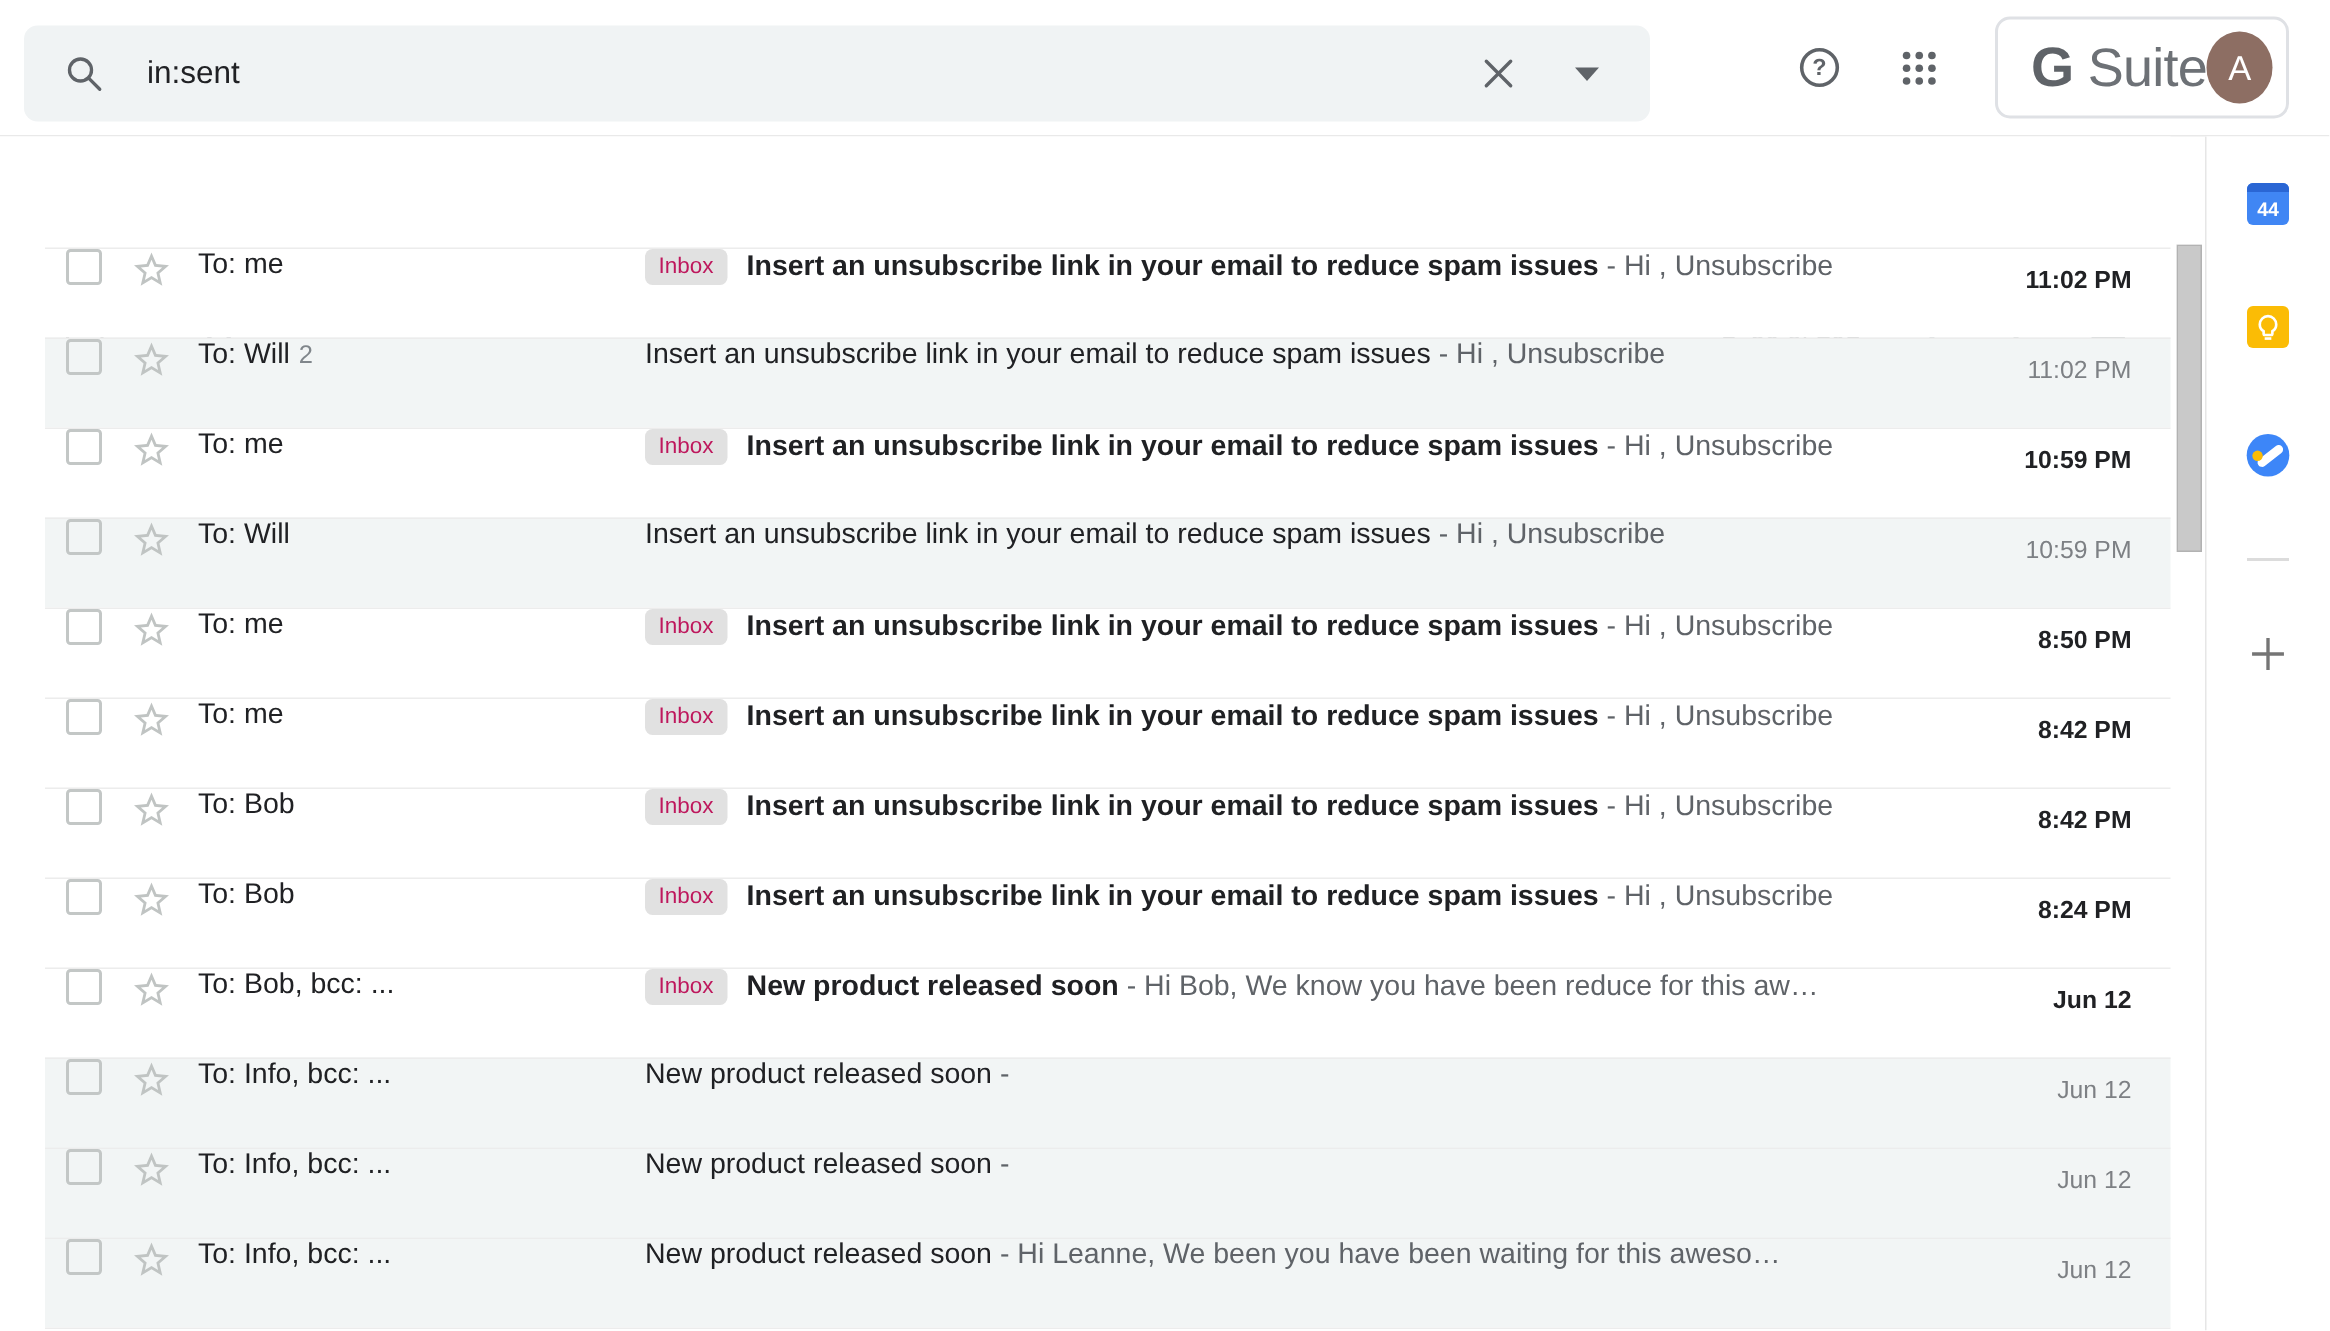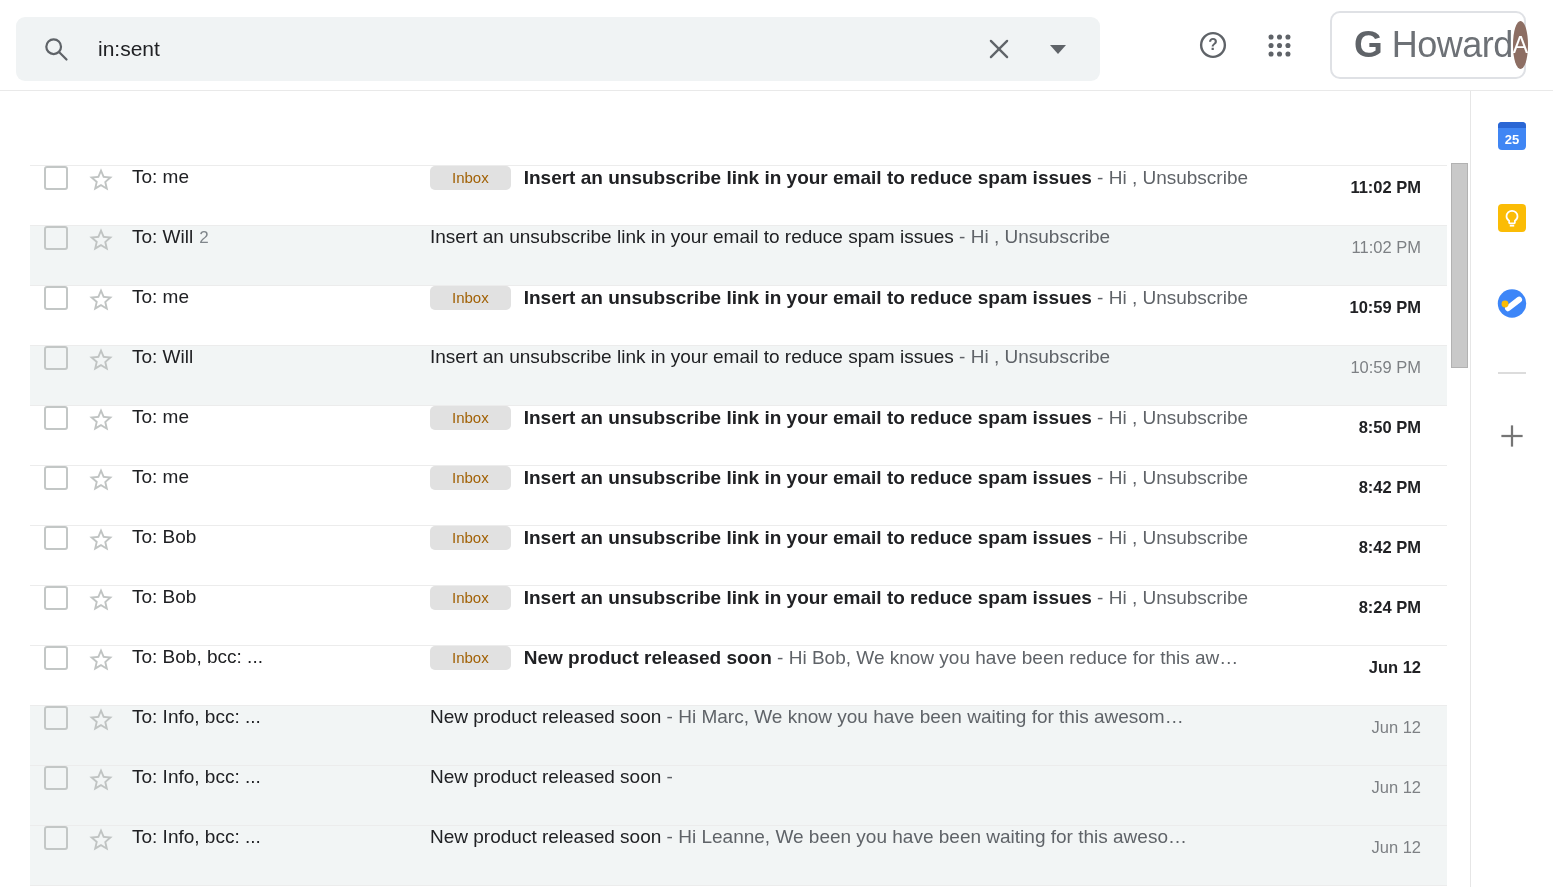--- a/index.html
+++ b/index.html
@@ -51,22 +51,22 @@
   .row.read { background:#f2f5f5; }
   .row-check { width:24px; height:24px; border:2px solid #c3c7c6; border-radius:3px;
     flex:0 0 auto; cursor:pointer; }
   .row-star { width:28px; height:28px; flex:0 0 auto; margin-left:19px; cursor:pointer; }
   .recipient { flex:0 0 298px; margin-left:17px; font-size:19px; color:#202124;
     white-space:nowrap; overflow:hidden; }
   .recipient .count { color:#80868b; font-size:17px; margin-left:6px; }
   .recipient .count:empty { display:none; }
   .subject-cell { flex:1 1 auto; min-width:0; display:flex; align-items:center;
     white-space:nowrap; overflow:hidden; font-size:19px; }
-  .chip { background:#e1e1e1; color:#a16207; font-size:15px; border-radius:5px;
-    padding:3px 22px 4px; margin-right:13px; flex:0 0 auto; }
+  .chip { background:#e1e1e1; color:#be185d; font-size:15px; border-radius:5px;
+    padding:3px 9px 4px; margin-right:13px; flex:0 0 auto; }
   .chip:empty { display:none; }
   .subject { color:#202124; }
   .row.unread .subject { font-weight:700; }
   .sep, .snippet { color:#5f6368; }
   .sep { white-space:pre; }
   .date { flex:0 0 140px; text-align:right; padding-right:26px; font-size:16.5px; color:#202124;margin-top:12px; }
   .row.unread .date { font-weight:700; }
   .row.read .date { color:#7d8084; font-weight:400; }
   .row-partial { height:3px; background:#fff; border-top:1px solid #ececec; }
 
@@ -122,21 +122,21 @@
           <circle cx="12" cy="12" r="2.1"></circle>
           <circle cx="19" cy="12" r="2.1"></circle>
         <circle cx="5" cy="19" r="2.1"></circle>
           <circle cx="12" cy="19" r="2.1"></circle>
           <circle cx="19" cy="19" r="2.1"></circle>
       </g>
     </svg>
 
     <div class="gsuite-box">
       <span class="logo-g">G</span>
-      <span class="logo-suite">Howard</span>
+      <span class="logo-suite">Suite</span>
       <div class="avatar">A</div>
     </div>
   </div>
 
   <div class="toolbar">
     <div class="tb-check"></div>
     <div class="tb-caret"></div>
     <svg class="tb-refresh" viewBox="0 0 24 24">
       <path fill="#5f6368" d="M17.65 6.35A7.95 7.95 0 0 0 12 4c-4.42 0-7.99 3.58-7.99 8s3.57 8 7.99 8c3.73 0 6.84-2.55 7.73-6h-2.08a5.99 5.99 0 0 1-5.65 4c-3.31 0-6-2.69-6-6s2.69-6 6-6c1.66 0 3.14.69 4.22 1.78L13 11h7V4l-2.35 2.35z"></path>
     </svg>
@@ -299,21 +299,20 @@
     <div class="row read">
       <div class="row-check"></div>
       <svg class="row-star" viewBox="0 0 24 24">
           <path fill="#c0c4c3" d="M22 9.24l-7.19-.62L12 2 9.19 8.63 2 9.24l5.46 4.73L5.82 21 12 17.27 18.18 21l-1.63-7.03L22 9.24zM12 15.4l-3.76 2.27 1-4.28-3.32-2.88 4.38-.38L12 6.1l1.71 4.04 4.38.38-3.32 2.88 1 4.28L12 15.4z"></path>
         </svg>
       <div class="recipient"><span>To: Info, bcc:  ...</span></div>
       <div class="subject-cell">
 
         <span class="subject">New product released soon</span>
         <span class="sep"> - </span>
-        <span class="snippet">Hi Marc, We know you have been waiting for this awesom…</span>
       </div>
       <div class="date">Jun 12</div>
     </div>
 
     <div class="row read">
       <div class="row-check"></div>
       <svg class="row-star" viewBox="0 0 24 24">
           <path fill="#c0c4c3" d="M22 9.24l-7.19-.62L12 2 9.19 8.63 2 9.24l5.46 4.73L5.82 21 12 17.27 18.18 21l-1.63-7.03L22 9.24zM12 15.4l-3.76 2.27 1-4.28-3.32-2.88 4.38-.38L12 6.1l1.71 4.04 4.38.38-3.32 2.88 1 4.28L12 15.4z"></path>
         </svg>
       <div class="recipient"><span>To: Info, bcc:  ...</span></div>
@@ -340,21 +339,21 @@
       <div class="date">Jun 12</div>
     </div>
 
     <div class="row-partial"></div>
   </div>
 
   <div class="scroll-thumb"></div>
 
   <div class="rail">
     <div class="rail-icon cal-icon">
-      <span class="cal-num">25</span>
+      <span class="cal-num">44</span>
     </div>
     <div class="rail-icon keep-icon">
       <svg viewBox="0 0 24 24" style="width:100%;height:100%">
         <path d="M12 5.8c-2.6 0-4.7 2.1-4.7 4.7 0 1.7.9 3.1 2.2 3.9v1.5c0 .4.3.7.7.7h3.6c.4 0 .7-.3.7-.7v-1.5c1.3-.8 2.2-2.2 2.2-3.9 0-2.6-2.1-4.7-4.7-4.7z" fill="none" stroke="#fff" stroke-width="1.5"></path>
         <line x1="10.1" y1="18.6" x2="13.9" y2="18.6" stroke="#fff" stroke-width="1.5"></line>
       </svg>
     </div>
     <div class="rail-icon tasks-icon">
       <svg viewBox="0 0 24 24" style="width:100%;height:100%">
         <circle cx="12" cy="12" r="11" fill="#3d86f8"></circle>

